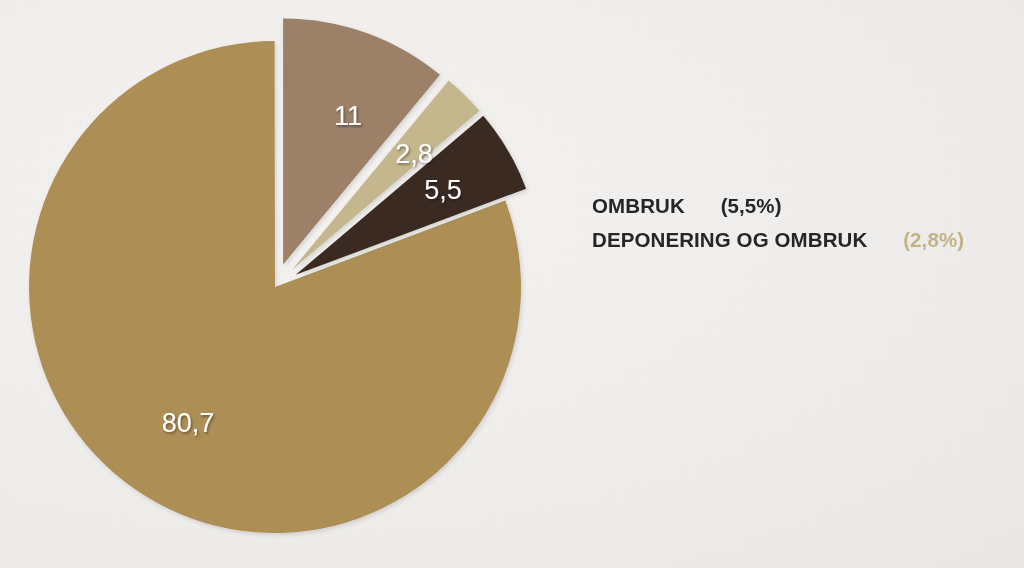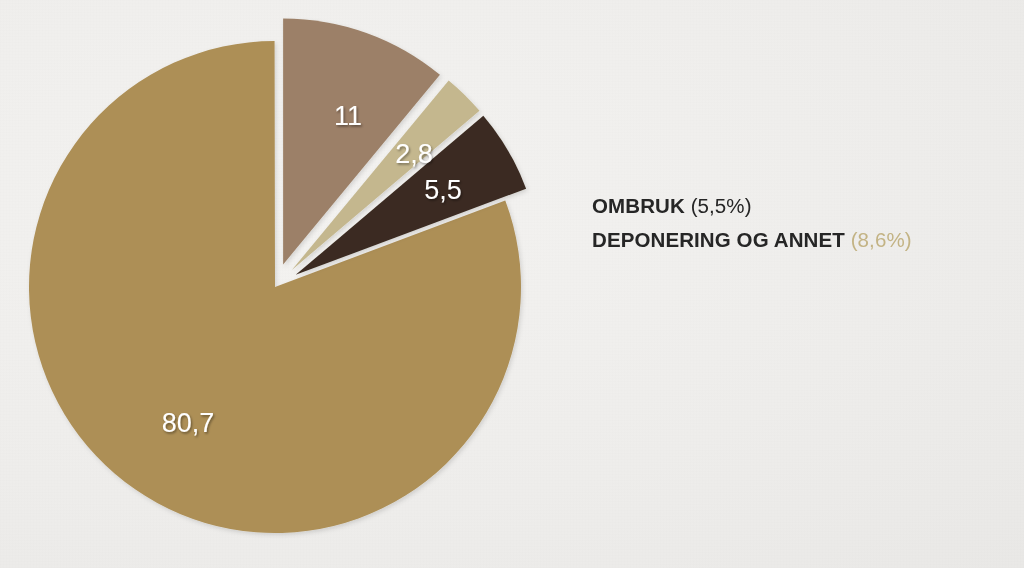--- a/index.html
+++ b/index.html
@@ -59,21 +59,22 @@
     line-height: 1.0;
     margin-bottom: 13px;
     white-space: nowrap;
     color: #262626;
   }
   .legend-name {
     color: #262626;
     margin-top: 40px;
   }
   .legend-pct {
-    font-weight: normal;
+    font-weight: bold;
+    margin-left: 30px;
   }
 </style>
 </head>
 <body>
 
 <div id="root" style="background: radial-gradient(at 30% 35%, rgb(244, 243, 241) 0%, rgb(238, 237, 235) 60%, rgb(233, 232, 230) 100%);">
 
   <div id="texture"></div>
 
   <svg id="chart-svg" viewBox="0 0 1024 568" xmlns="http://www.w3.org/2000/svg">
@@ -99,18 +100,18 @@
         <text class="slice-label" x="443" y="192" filter="url(#label-shadow)">5,5</text>
       </g>
   </svg>
 
   <div class="legend">
     <div class="legend-row">
       <span class="legend-name">OMBRUK</span>
       <span class="legend-pct" style="color: rgb(38, 38, 38);">(5,5%)</span>
     </div>
     <div class="legend-row">
-      <span class="legend-name">DEPONERING OG ANNET</span>
-      <span class="legend-pct" style="color: rgb(195, 179, 132);">(8,6%)</span>
+      <span class="legend-name">DEPONERING OG OMBRUK</span>
+      <span class="legend-pct" style="color: rgb(195, 179, 132);">(2,8%)</span>
     </div>
   </div>
 
 </div>
 
 </body></html>

